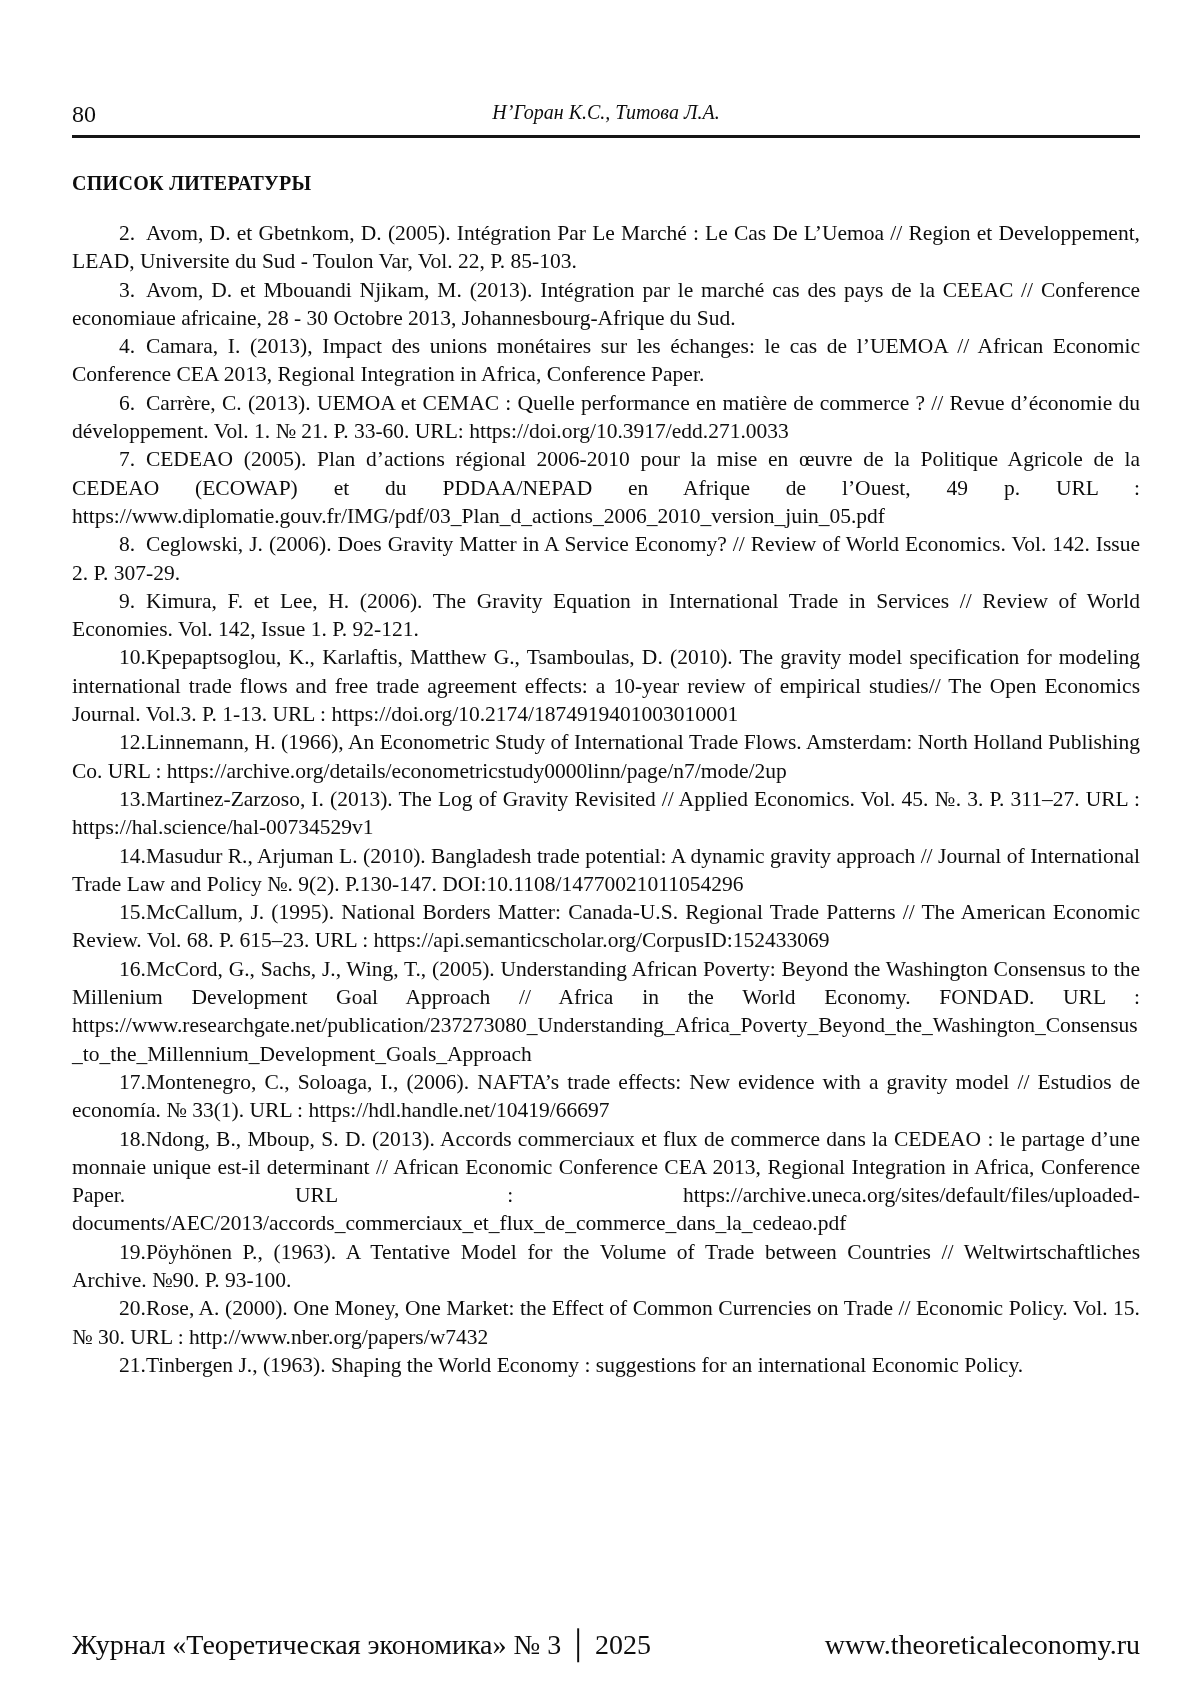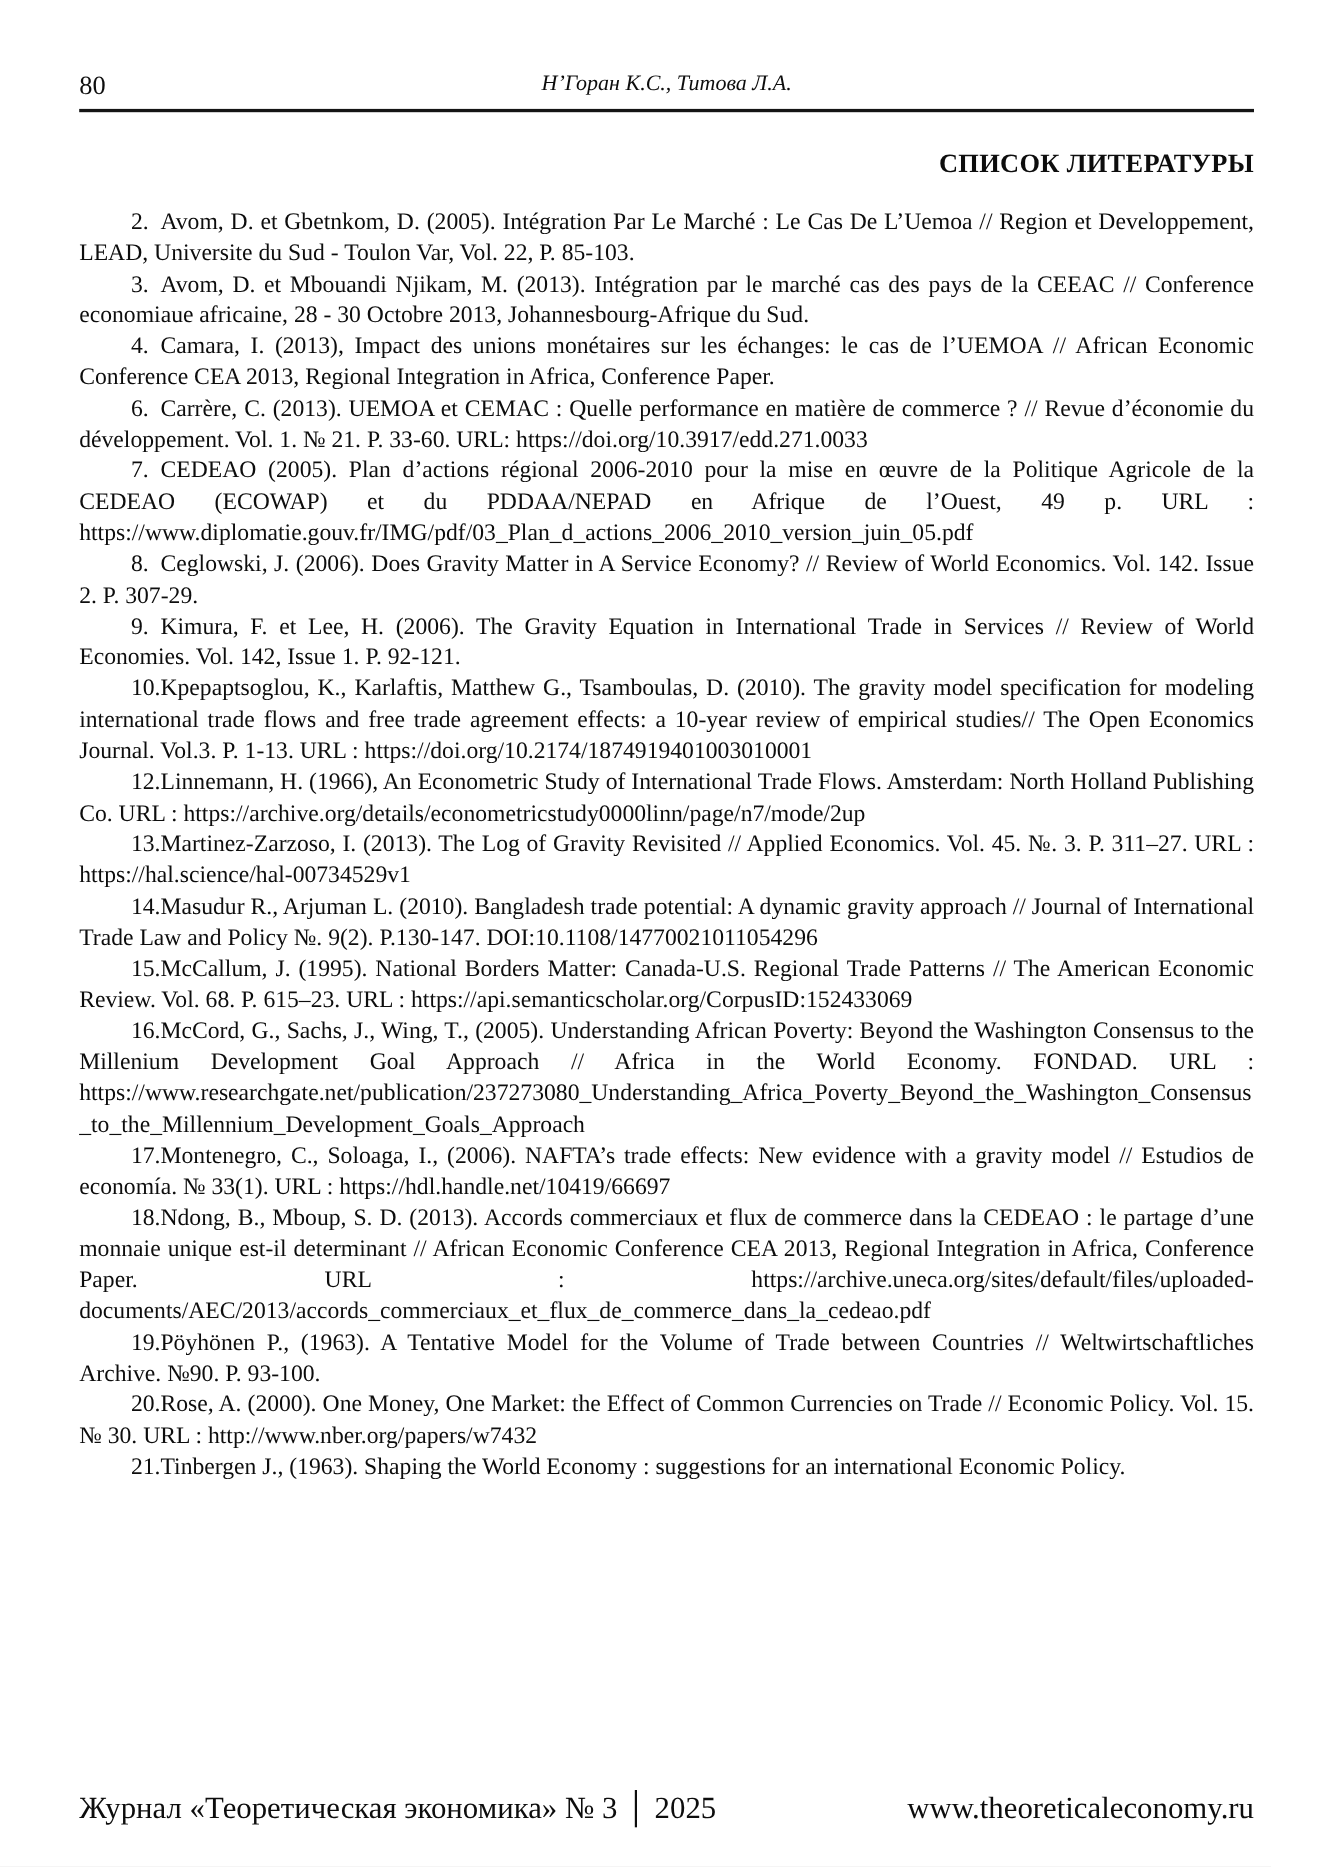--- a/index.html
+++ b/index.html
@@ -15,21 +15,21 @@
       box-sizing: border-box;
     }
     .content {
       position: absolute;
       left: 72px;
       right: 60px;
       top: 0;
     }
     .page-header {
       position: relative;
-      padding-top: 62px;
+      padding-top: 98px;
       height: 30px;
     }
     .page-number {
       position: absolute;
       left: 0;
       bottom: 0;
       font-size: 24px;
       line-height: 28px;
     }
     .running-head {
@@ -38,22 +38,22 @@
       font-size: 20px;
       line-height: 28px;
     }
     .header-rule {
       height: 0;
       border-bottom: 3.4px solid #151515;
       margin-top: 7px;
     }
     .section-title {
       margin: 34px 0 0 0;
-      text-align: right;
-      font-size: 24px;
+      text-align: left;
+      font-size: 20px;
       font-weight: bold;
       letter-spacing: 0.3px;
     }
     .references {
       margin-top: 24px;
     }
     .references p {
       margin: 0;
       font-size: 21.5px;
       line-height: 28.3px;

